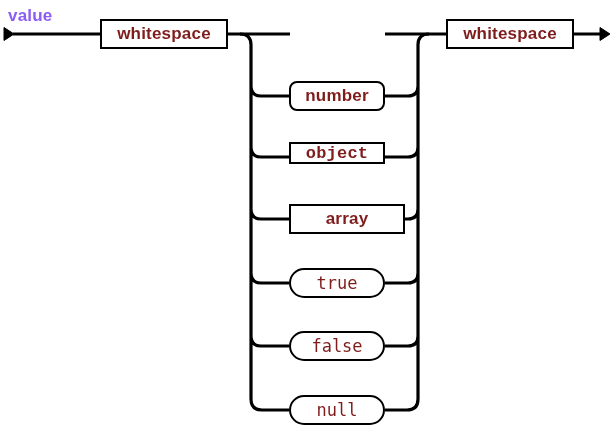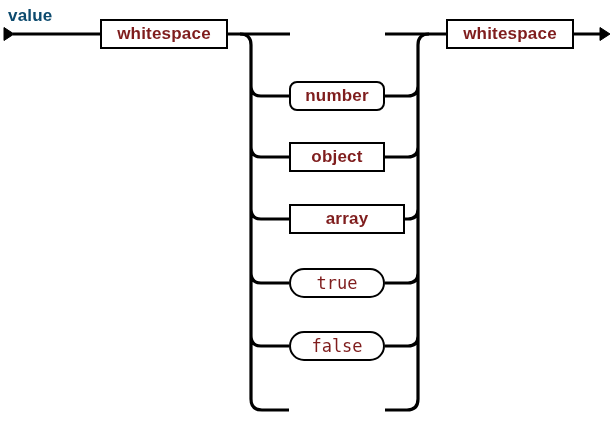--- a/index.html
+++ b/index.html
@@ -24,21 +24,21 @@
   .track polygon {
     fill: #000000;
     stroke: #000000;
     stroke-width: 1;
   }
   .diagram-title {
     position: absolute;
     left: 8px;
     top: 6px;
     font: bold 17px "Liberation Sans", sans-serif;
-    color: #0c4a6e;
+    color: #8b5cf6;
     letter-spacing: 0.2px;
   }
   .node {
     position: absolute;
     box-sizing: border-box;
     display: flex;
     align-items: center;
     justify-content: center;
     background: #ffffff;
     border: 2.5px solid #000000;
@@ -85,24 +85,25 @@
     <polygon points="600,27.5 600,40.5 610,34"></polygon>
   </svg>
 
   <div class="diagram-title">value</div>
 
   <div class="node non-terminal" style="left:100px; top:19px; width:128px; height:30px;">whitespace</div>
 
 
   <div class="node non-terminal" style="left:289px; top:81px; width:96px; height:30px;border-radius:8px;">number</div>
 
-  <div class="node non-terminal" style="left:289px; top:142px; width:96px; height:30px;">object</div>
+  <div class="node non-terminal" style="left:289px; top:142px; width:96px; height:22px;font-family:Liberation Mono, monospace;">object</div>
 
   <div class="node non-terminal" style="left:289px; top:204px; width:116px; height:30px;">array</div>
 
   <div class="node terminal" style="left:289px; top:331px; width:96px; height:30px;">false</div>
 
   <div class="node terminal" style="left:289px; top:268px; width:96px; height:30px;">true</div>
 
+  <div class="node terminal" style="left:289px; top:395px; width:96px; height:30px;">null</div>
 
   <div class="node non-terminal" style="left:446px; top:19px; width:128px; height:30px;">whitespace</div>
 
 </div>
 
 </body></html>

